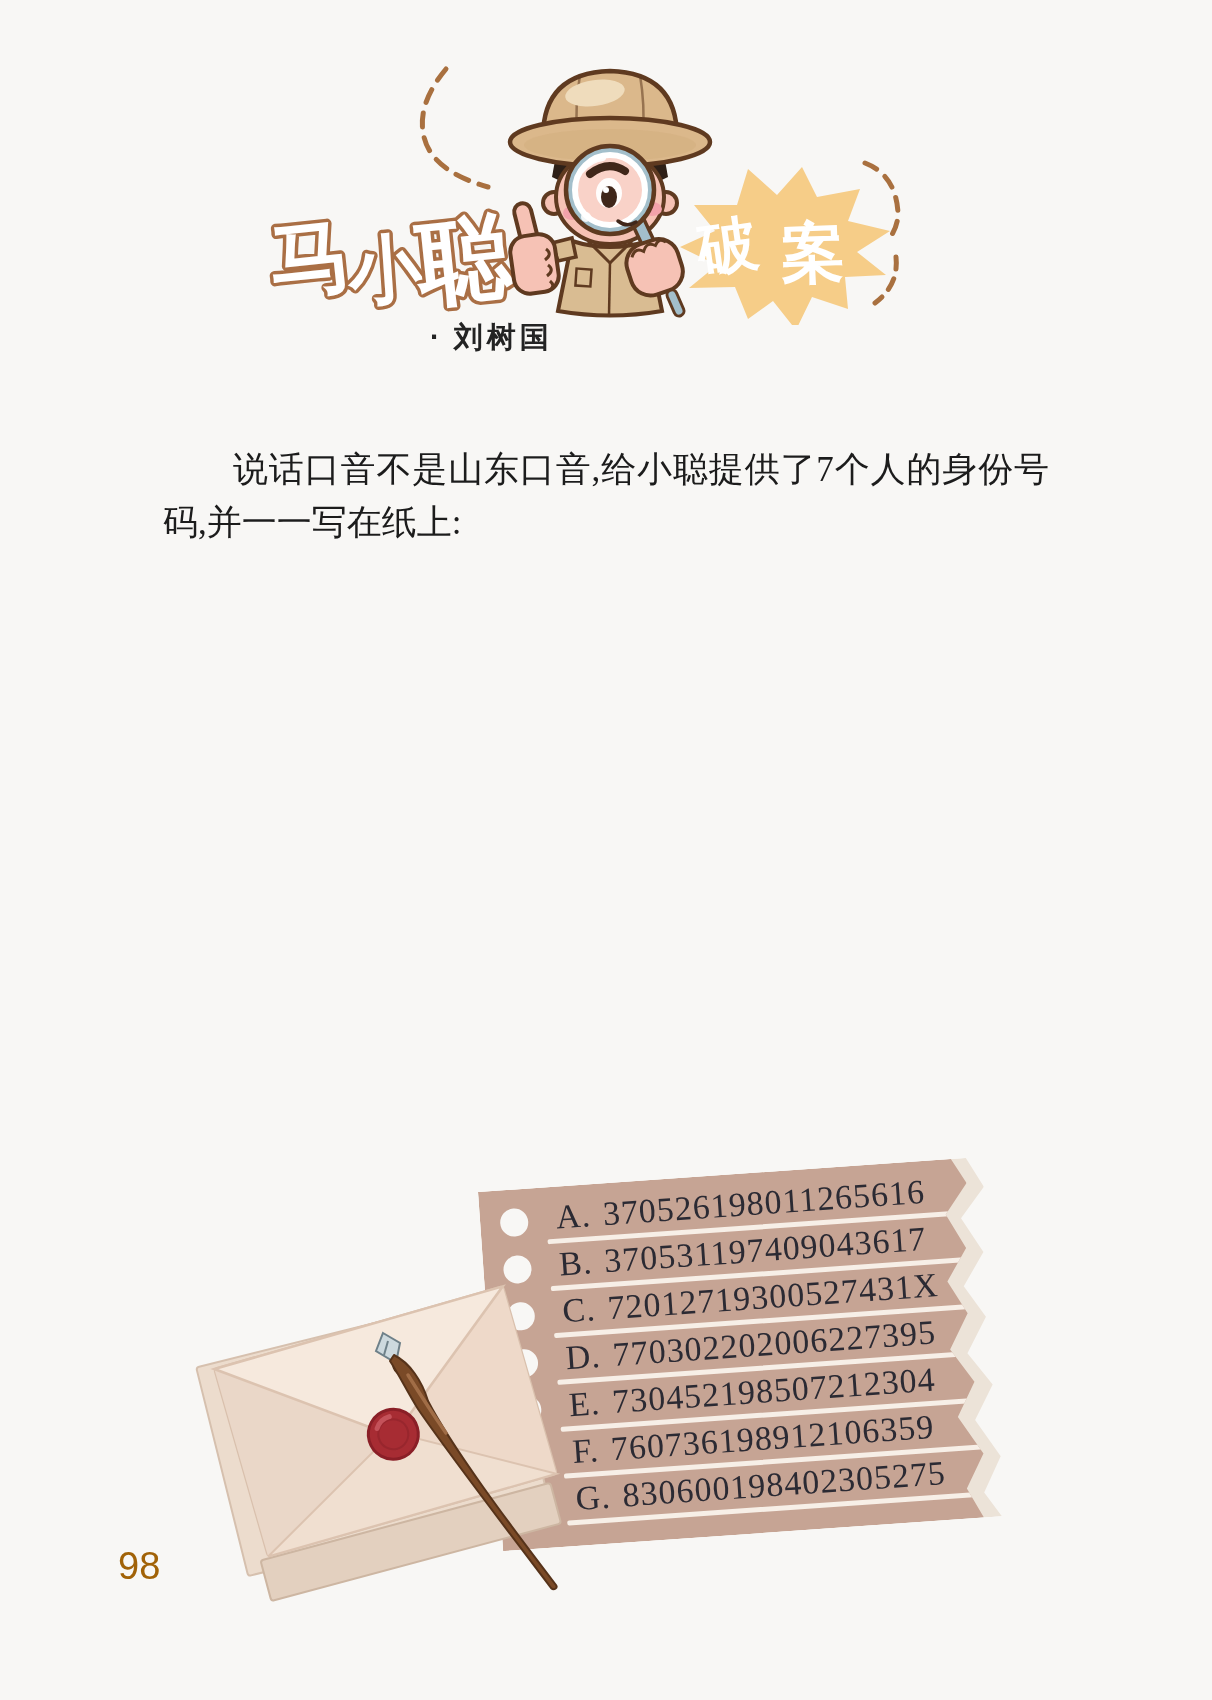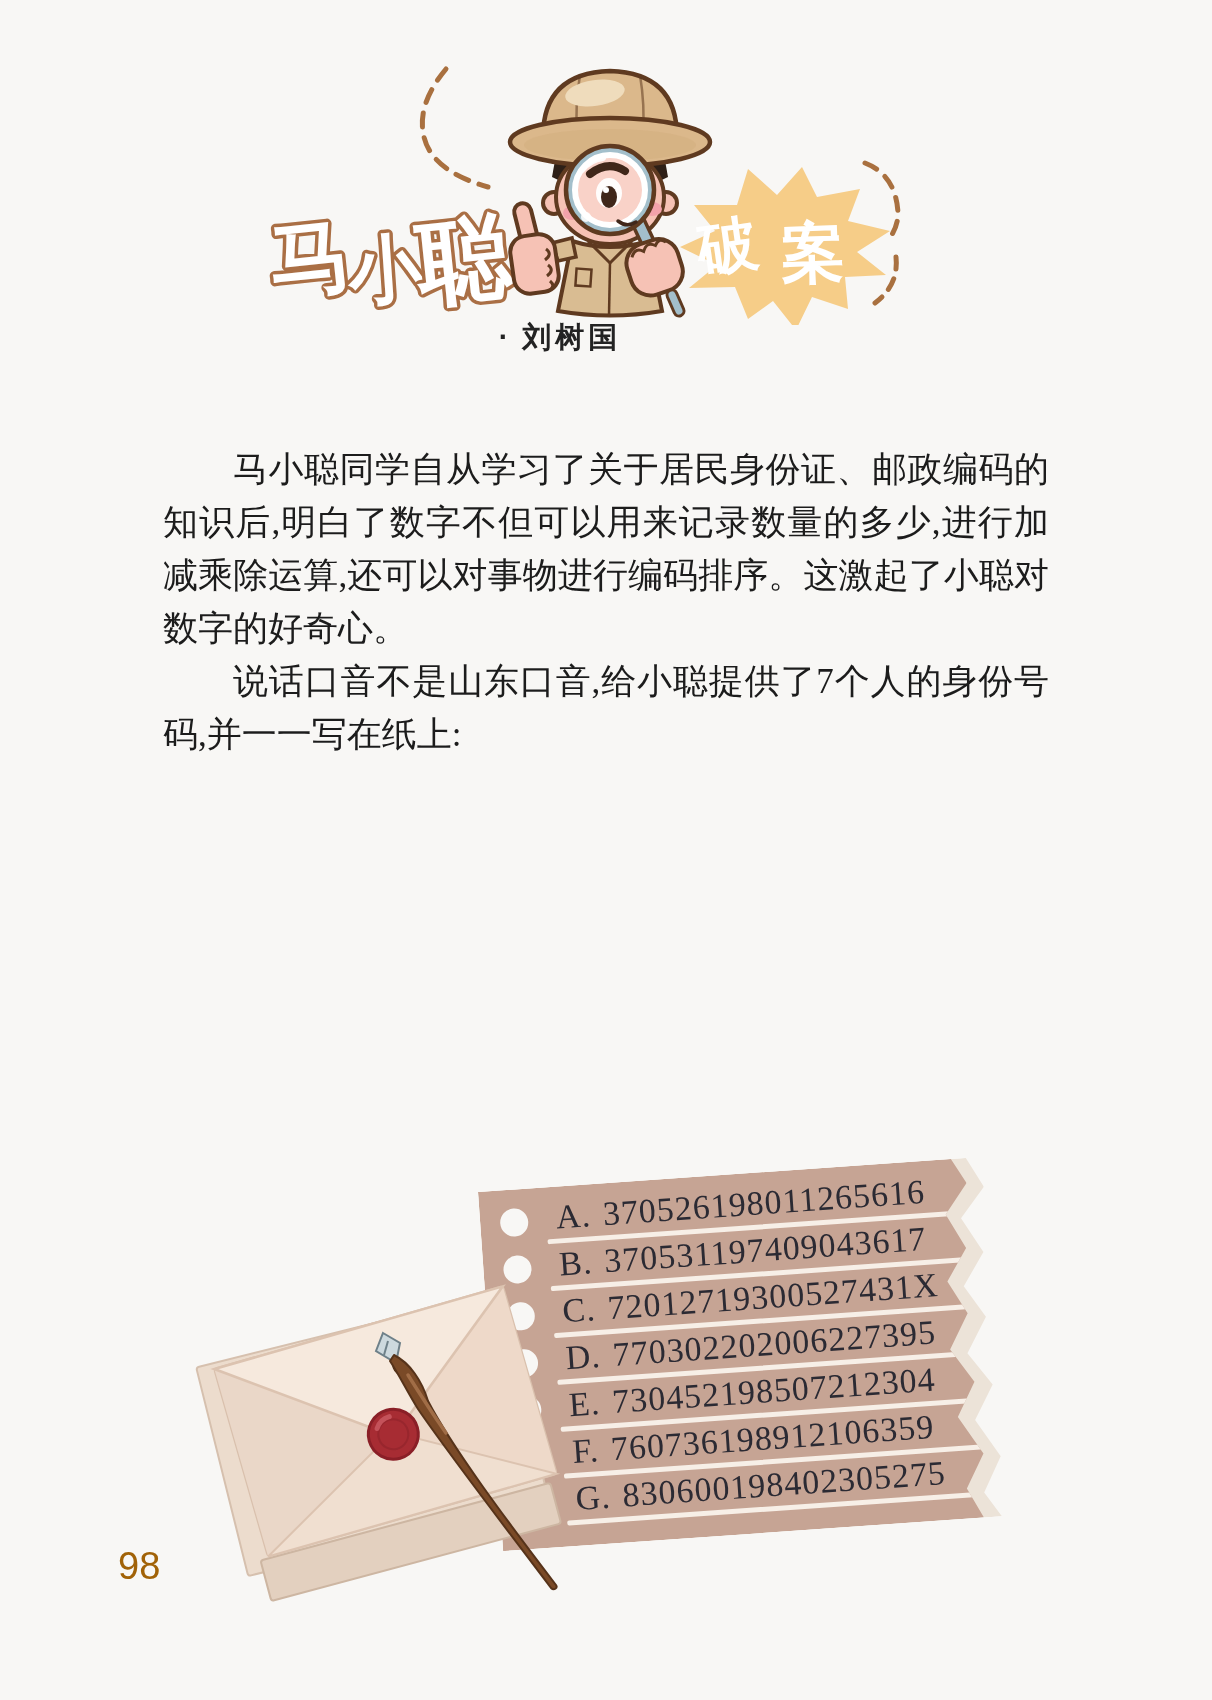--- a/index.html
+++ b/index.html
@@ -11,21 +11,21 @@
   
   .header-art{position:absolute;left:220px;top:45px;width:700px;height:280px;}
   .burst-char{font-family:"Liberation Sans",sans-serif;font-weight:bold;fill:#ffffff;}
   .title-char{
     font-family:"Liberation Sans",sans-serif;font-weight:bold;
     fill:#ffffff;stroke:#aa6f45;stroke-width:7px;paint-order:stroke;
     stroke-linejoin:round;
   }
   
   .author-line{
-    position:absolute;left:430px;top:318px;width:260px;text-align:center;
+    position:absolute;left:430px;top:318px;width:260px;text-align:left;
     font-family:"Liberation Sans",sans-serif;font-weight:bold;
     font-size:29px;color:#232323;letter-spacing:4px;
   }
   .author-line .dot{margin-right:10px;}
   
   .body-text{
     position:absolute;left:163px;top:443px;width:886px;
     font-size:35px;line-height:53px;color:#1c1c1c;
     text-align:justify;word-break:break-all;
   }
@@ -149,21 +149,20 @@
         <path d="M398,176 q9,7 18,1" fill="none" stroke="#40271a" stroke-width="3.5" stroke-linecap="round"></path>
       </g>
     </g>
   </svg>
 
   <div class="author-line">
     <span class="dot">·</span><span>刘树国</span>
   </div>
 
   <div class="body-text">
-    <p>马小聪同学自从学习了关于居民身份证、邮政编码的知识后,明白了数字不但可以用来记录数量的多少,进行加减乘除运算,还可以对事物进行编码排序。这激起了小聪对数字的好奇心。</p>
     <p>说话口音不是山东口音,给小聪提供了7个人的身份号码,并一一写在纸上:</p>
   </div>
 
   <div class="notepad">
     <div class="tear-bg"></div>
     <div class="paper">
       <span class="hole" style="top:19px"></span>
       <span class="hole" style="top:66px"></span>
       <span class="hole" style="top:113px"></span>
       <span class="hole" style="top:160px"></span>

